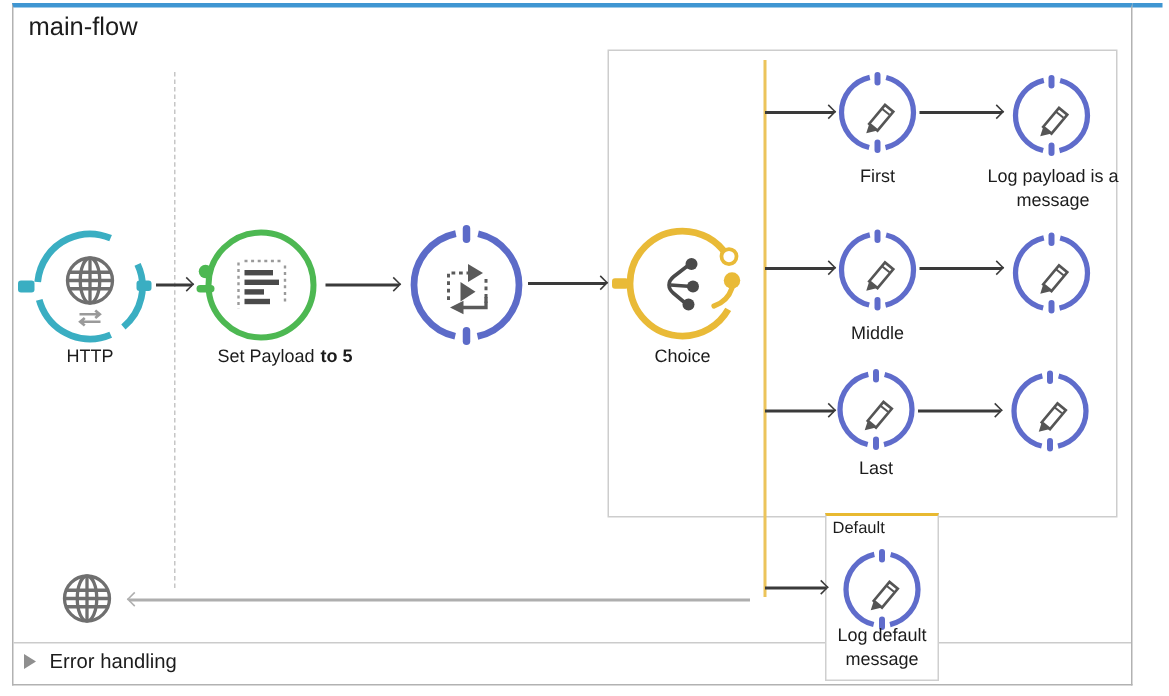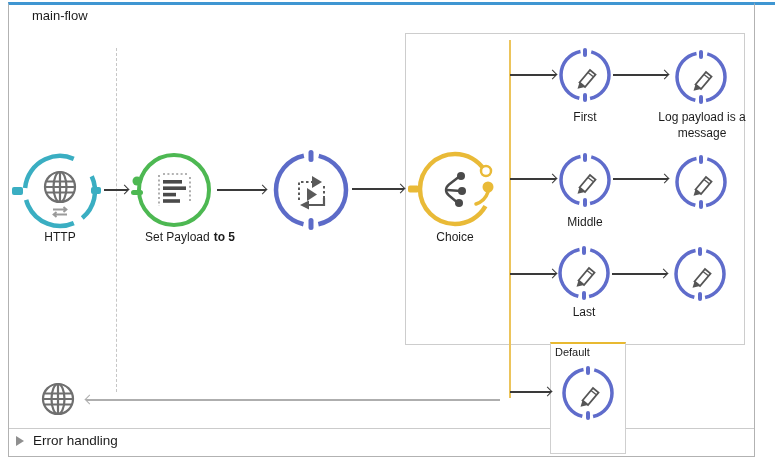--- a/index.html
+++ b/index.html
@@ -2,21 +2,21 @@
 <html><head>
 <meta charset="utf-8">
 <style>
   html,body{margin:0;padding:0;background:#fff;}
   #canvas{position:relative;width:779px;height:464px;background:#fff;
           font-family:"Liberation Sans",sans-serif;color:#1c1c1c;overflow:hidden;}
   
   .flow-frame{position:absolute;left:8px;top:2px;width:747px;height:455px;
               box-sizing:border-box;border:1px solid #b2b2b2;border-top:3px solid #3f96d2;background:#fff;}
   .blue-ext{position:absolute;left:755px;top:2px;width:20px;height:3px;background:#3f96d2;}
-  .flow-title{position:absolute;left:32px;top:8px;font-size:13px;font-weight:400;}
+  .flow-title{position:absolute;left:19px;top:8px;font-size:17px;font-weight:400;}
   
   .src-divider{position:absolute;left:116px;top:48px;height:344px;width:0;
                border-left:1px dashed #c6c6c6;}
   .err-sep{position:absolute;left:9px;top:428px;width:745px;height:1px;background:#cbcbcb;}
   
   .choice-scope{position:absolute;left:405px;top:33px;width:340px;height:312px;
                 box-sizing:border-box;border:1px solid #cdcdcd;background:#fff;}
   .yellow-vline{position:absolute;left:509px;top:40px;width:2px;height:358px;background:#ecc45b;}
   .default-box{position:absolute;left:550px;top:342px;width:76px;height:112px;
                box-sizing:border-box;border:1px solid #cfcfcf;border-top:2px solid #e8b931;background:#fff;}
@@ -197,20 +197,21 @@
     <svg width="52" height="52">
         <use href="#logger-ring"></use>
       </svg>
   </div>
 
   <div class="node" style="left:562px;top:367px;">
     <svg width="52" height="52">
         <use href="#logger-ring"></use>
       </svg>
   </div>
+  <div class="lbl" style="left:551px;top:415px;width:74px;">Log default message</div>
 
   <div class="node" style="left:40px;top:381px;">
     <svg width="36" height="36">
       <g stroke="#6f6f6f" stroke-width="2.2" fill="none">
         <circle cx="18" cy="18" r="15"></circle>
         <ellipse cx="18" cy="18" rx="6.5" ry="15"></ellipse>
         <path d="M18 3 V33 M4.5 12.5 H31.5 M3 18 H33 M4.5 23.5 H31.5"></path>
       </g>
     </svg>
   </div>

